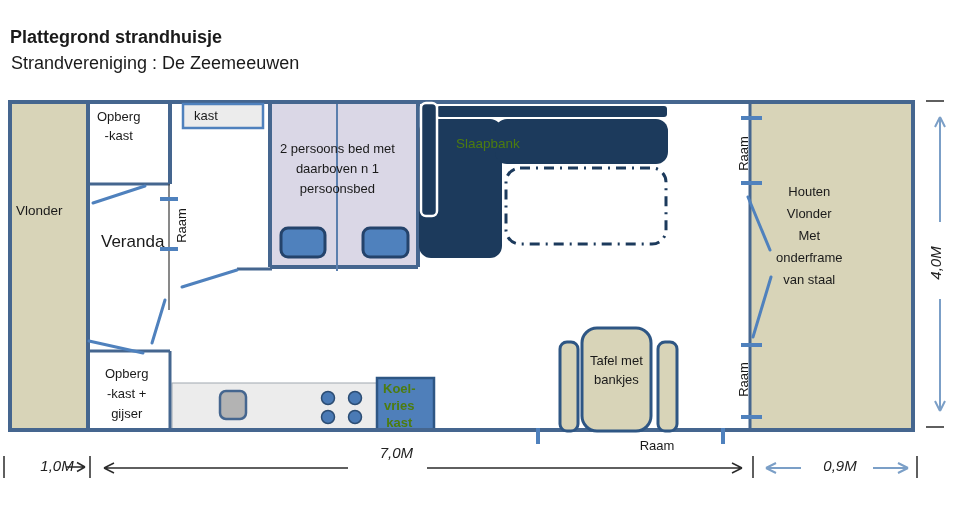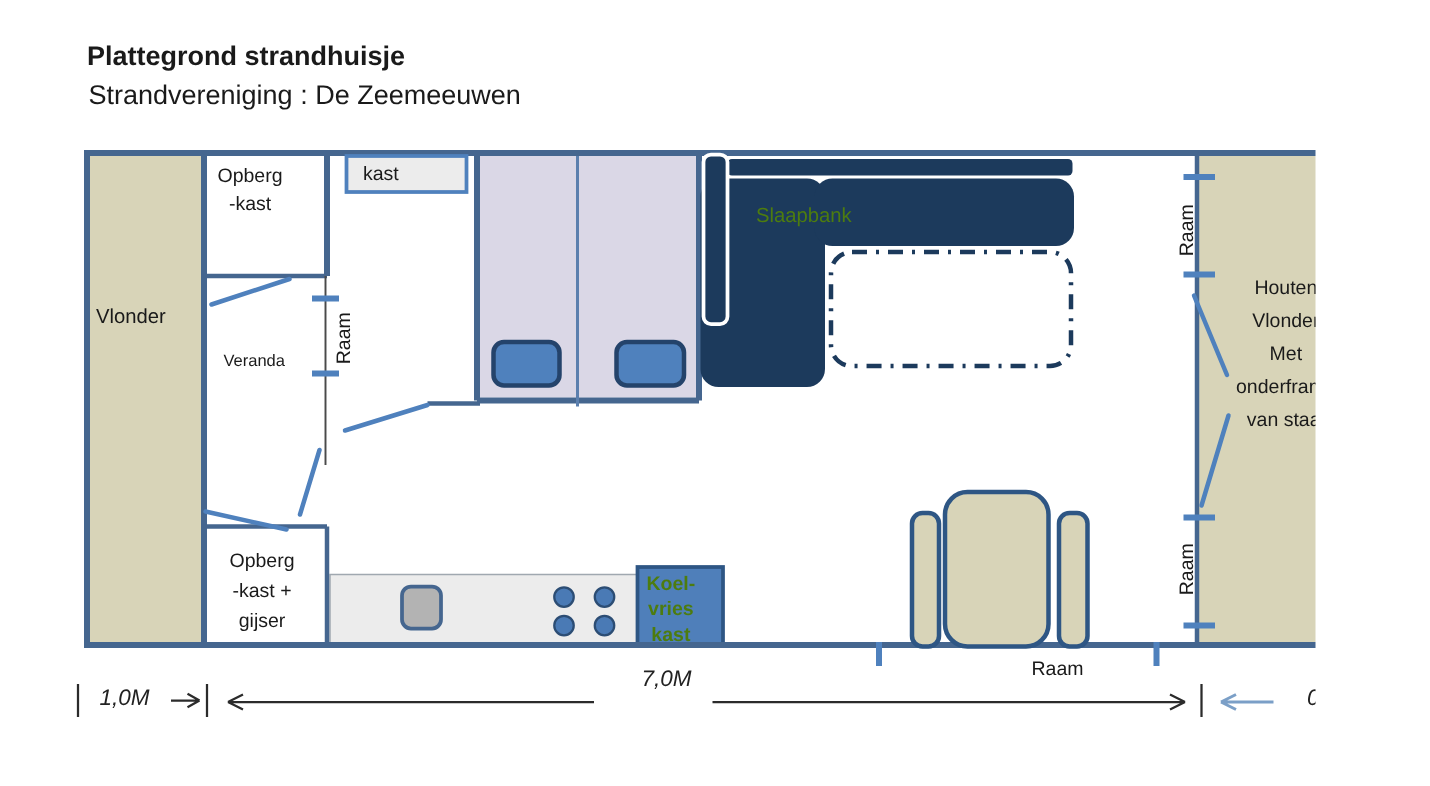--- a/index.html
+++ b/index.html
@@ -1,18 +1,18 @@
 <!DOCTYPE html>
 <html><head>
 <meta charset="utf-8">
 <style>
   html,body{margin:0;padding:0;background:#ffffff;}
   #stage{
-    position:relative;width:829px;height:524px;overflow:hidden;
-    font-family:"Liberation Sans",sans-serif;color:#1a1a1a;background:#ffffff;margin-left:48px;
+    position:relative;width:953px;height:524px;overflow:hidden;
+    font-family:"Liberation Sans",sans-serif;color:#1a1a1a;background:#ffffff;
   }
   .abs{position:absolute;}
   .ml{white-space:pre-line;}
   .lbl{font-size:13px;line-height:17px;text-align:center;}
   .rot{transform:rotate(-90deg);transform-origin:center center;text-align:center;}
   .dim{font-size:15px;font-style:italic;color:#222;text-align:center;}
   .white{color:#4d7c0f;}
   #title{font-size:18px;font-weight:bold;}
   .sub{font-size:18px;white-space:pre-wrap;}
   svg{position:absolute;left:0;top:0;}
@@ -110,37 +110,42 @@
       <path d="M873,468 H908 M908,468 L898,463 M908,468 L898,473"></path>
       <path d="M940,117 V222 M940,117 L935,127 M940,117 L945,127"></path>
       <path d="M940,299 V411 M940,411 L935,401 M940,411 L945,401"></path>
     </g>
   </svg>
 
   <div class="abs lbl" style="left:16px;top:202px;font-size:13.5px;">Vlonder</div>
   <div class="abs lbl ml" style="left:97px;top:107px;line-height:19px;">Opberg
 -kast</div>
   <div class="abs lbl" style="left:194px;top:107px;">kast</div>
-  <div class="abs lbl" style="left:101px;top:233px;font-size:11px;">Veranda</div>
+  <div class="abs lbl" style="left:101px;top:233px;font-size:17px;">Veranda</div>
+  <div class="abs lbl ml" style="left:280px;top:139px;line-height:20px;">2 persoons bed met
+daarboven n 1
+persoonsbed</div>
   <div class="abs lbl white" style="left:456px;top:135px;font-size:13.5px;">Slaapbank</div>
   <div class="abs lbl ml" style="left:776px;top:181px;line-height:22px;">Houten
 Vlonder
 Met
 onderframe
 van staal</div>
   <div class="abs lbl ml" style="left:105px;top:364px;line-height:20px;">Opberg
 -kast +
 gijser</div>
   <div class="abs lbl ml white" style="left:383px;top:380px;line-height:17px;font-weight:bold;">Koel-
 vries
 kast</div>
+  <div class="abs lbl ml" style="left:590px;top:351px;line-height:19px;">Tafel met
+bankjes</div>
 
   <div class="abs lbl rot" style="left:151px;top:217px;width:60px;">Raam</div>
   <div class="abs lbl rot" style="left:713px;top:145px;width:60px;">Raam</div>
   <div class="abs lbl rot" style="left:713px;top:371px;width:60px;">Raam</div>
   <div class="abs lbl" style="left:630px;top:437px;width:54px;text-align:center;">Raam</div>
 
-  <div class="abs dim" style="left:10px;top:457px;width:50px;">1,0M</div>
+  <div class="abs dim" style="left:32px;top:457px;width:50px;">1,0M</div>
   <div class="abs dim" style="left:357px;top:444px;width:56px;text-align:right;">7,0M</div>
   <div class="abs dim" style="left:812px;top:457px;width:56px;">0,9M</div>
   <div class="abs dim rot" style="left:902px;top:253px;width:70px;height:20px;">4,0M</div>
 
 </div>
 
 </body></html>

